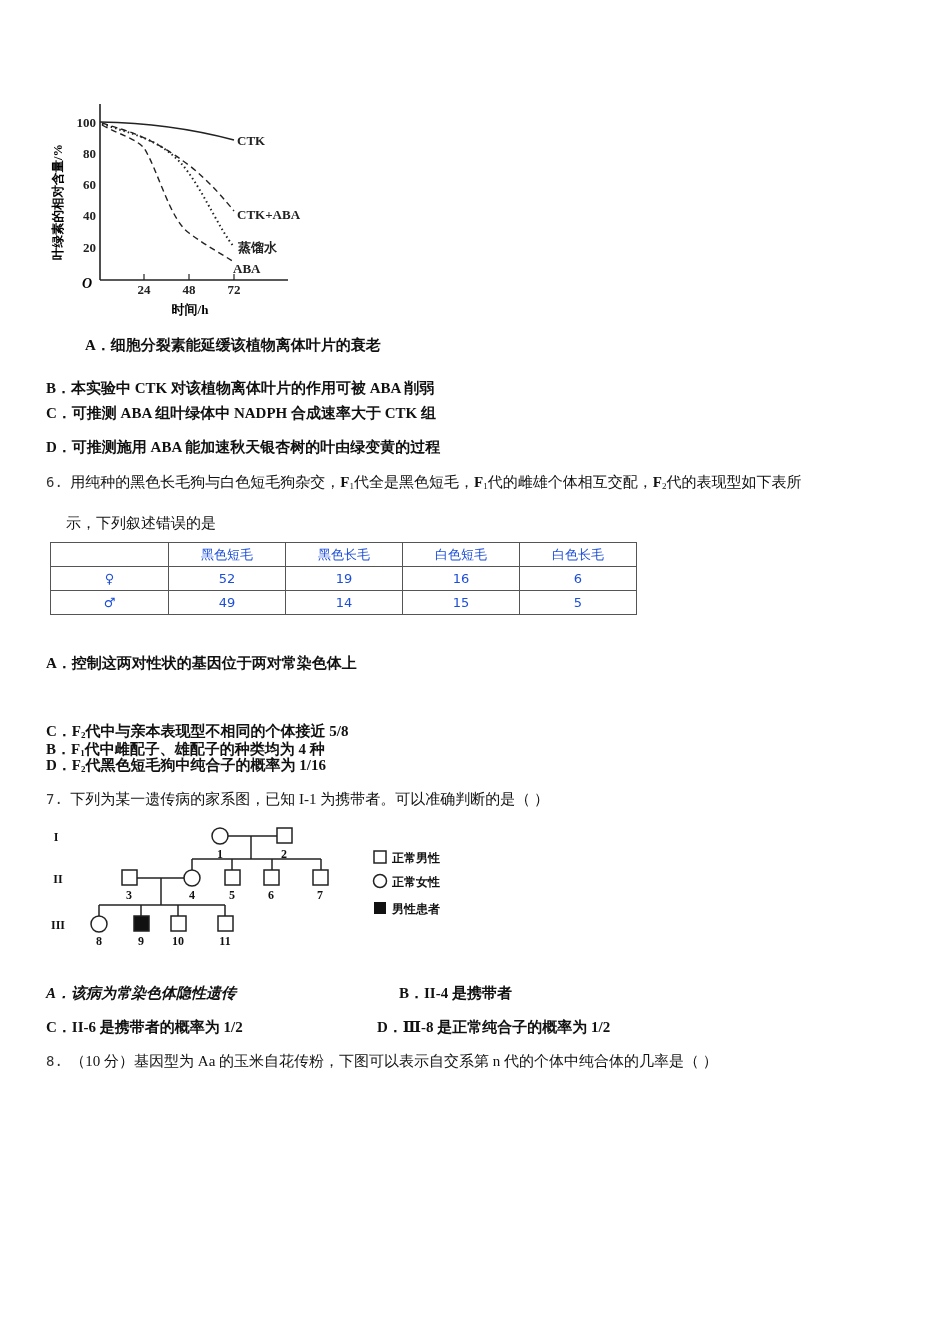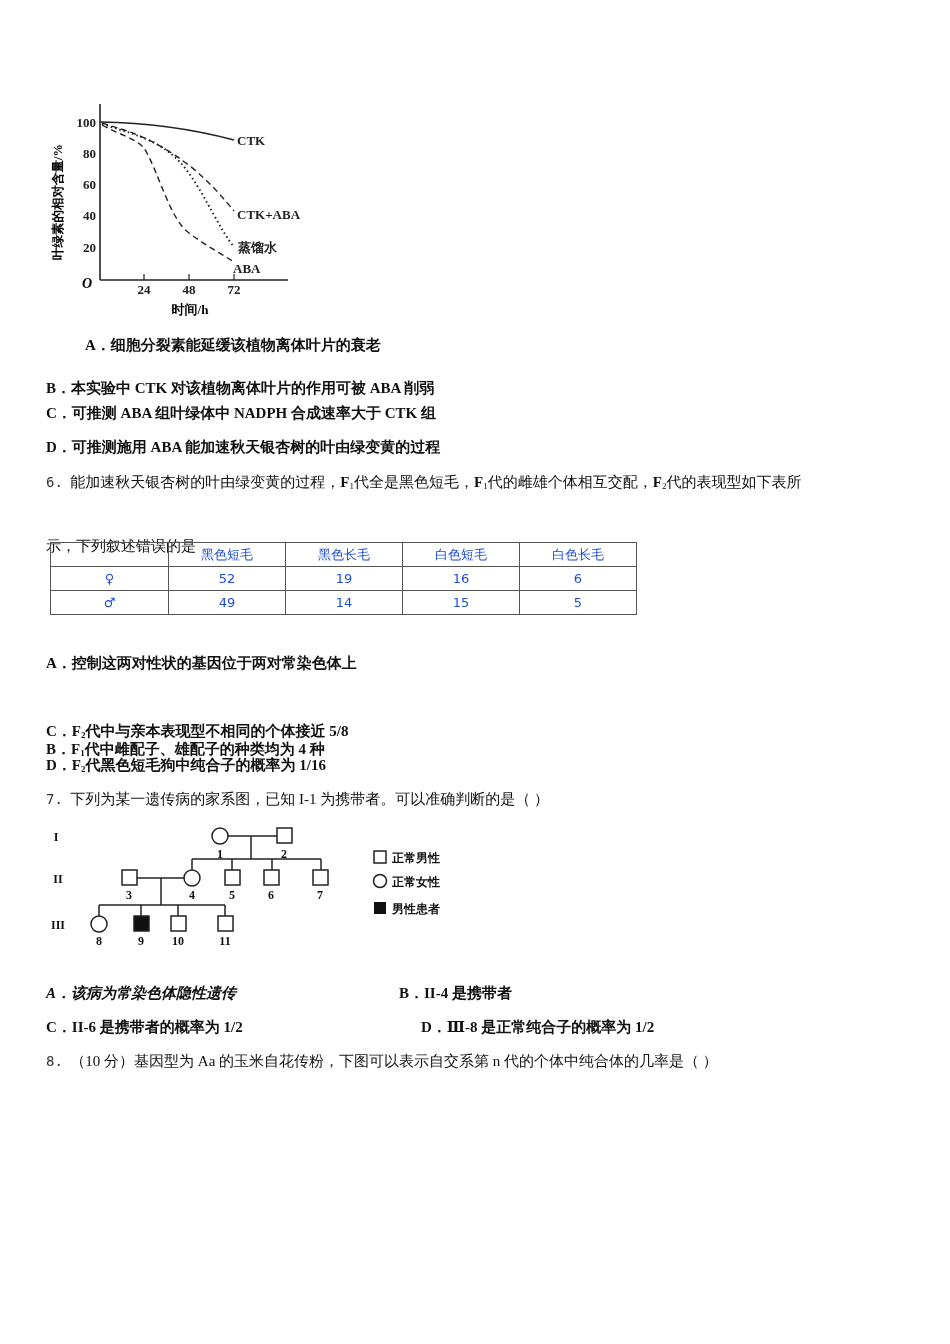--- a/index.html
+++ b/index.html
@@ -66,23 +66,23 @@
 </div>
 <div class="line" style="top:404px;">
   <span>C．</span><span>可推测 ABA 组叶绿体中 NADPH 合成速率大于 CTK 组</span>
 </div>
 <div class="line" style="top:438px;">
   <span>D．</span><span>可推测施用 ABA 能加速秋天银杏树的叶由绿变黄的过程</span>
 </div>
 
 <div class="line norm" style="top:473px;">
   <span class="qnum">6.</span>&nbsp;
-  <span>能加速秋天银杏树的叶由绿变黄的过程，</span><b>F</b><sub>1</sub><span>代全是黑色短毛，</span><b>F</b><sub>1</sub><span>代的雌雄个体相互交配，</span><b>F</b><sub>2</sub><span>代的表现型如下表所</span>
-</div>
-<div class="line norm" style="top:537px;">示，下列叙述错误的是</div>
+  <span>用纯种的黑色长毛狗与白色短毛狗杂交，</span><b>F</b><sub>1</sub><span>代全是黑色短毛，</span><b>F</b><sub>1</sub><span>代的雌雄个体相互交配，</span><b>F</b><sub>2</sub><span>代的表现型如下表所</span>
+</div>
+<div class="line norm" style="top:514px;margin-left:20px;">示，下列叙述错误的是</div>
 
 <table class="data">
   <tbody>
       <tr>
     <td class="c0"></td>
     <td class="c1">黑色短毛</td>
     <td class="c2">黑色长毛</td>
     <td class="c3">白色短毛</td>
     <td class="c4">白色长毛</td>
   </tr>
@@ -184,20 +184,20 @@
 
 <div class="line" style="top:984px;font-style:italic;">
   <span>A．</span><span>该病为常染色体隐性遗传</span>
 </div>
 <div class="line" style="top:984px; left:399px;">
   <span>B．</span><span>II-4 是携带者</span>
 </div>
 <div class="line" style="top:1018px;">
   <span>C．</span><span>II-6 是携带者的概率为 1/2</span>
 </div>
-<div class="line" style="top:1018px; left:377px;margin-left:44px;">
+<div class="line" style="top:1018px; left:377px;">
   <span>D．</span><span>Ⅲ-8 是正常纯合子的概率为 1/2</span>
 </div>
 
 <div class="line norm" style="top:1052px;">
   <span class="qnum">8.</span>&nbsp;
   <span>（10 分）</span><span>基因型为 Aa 的玉米自花传粉，下图可以表示自交系第 n 代的个体中纯合体的几率是（    ）</span>
 </div>
 
 </body></html>

